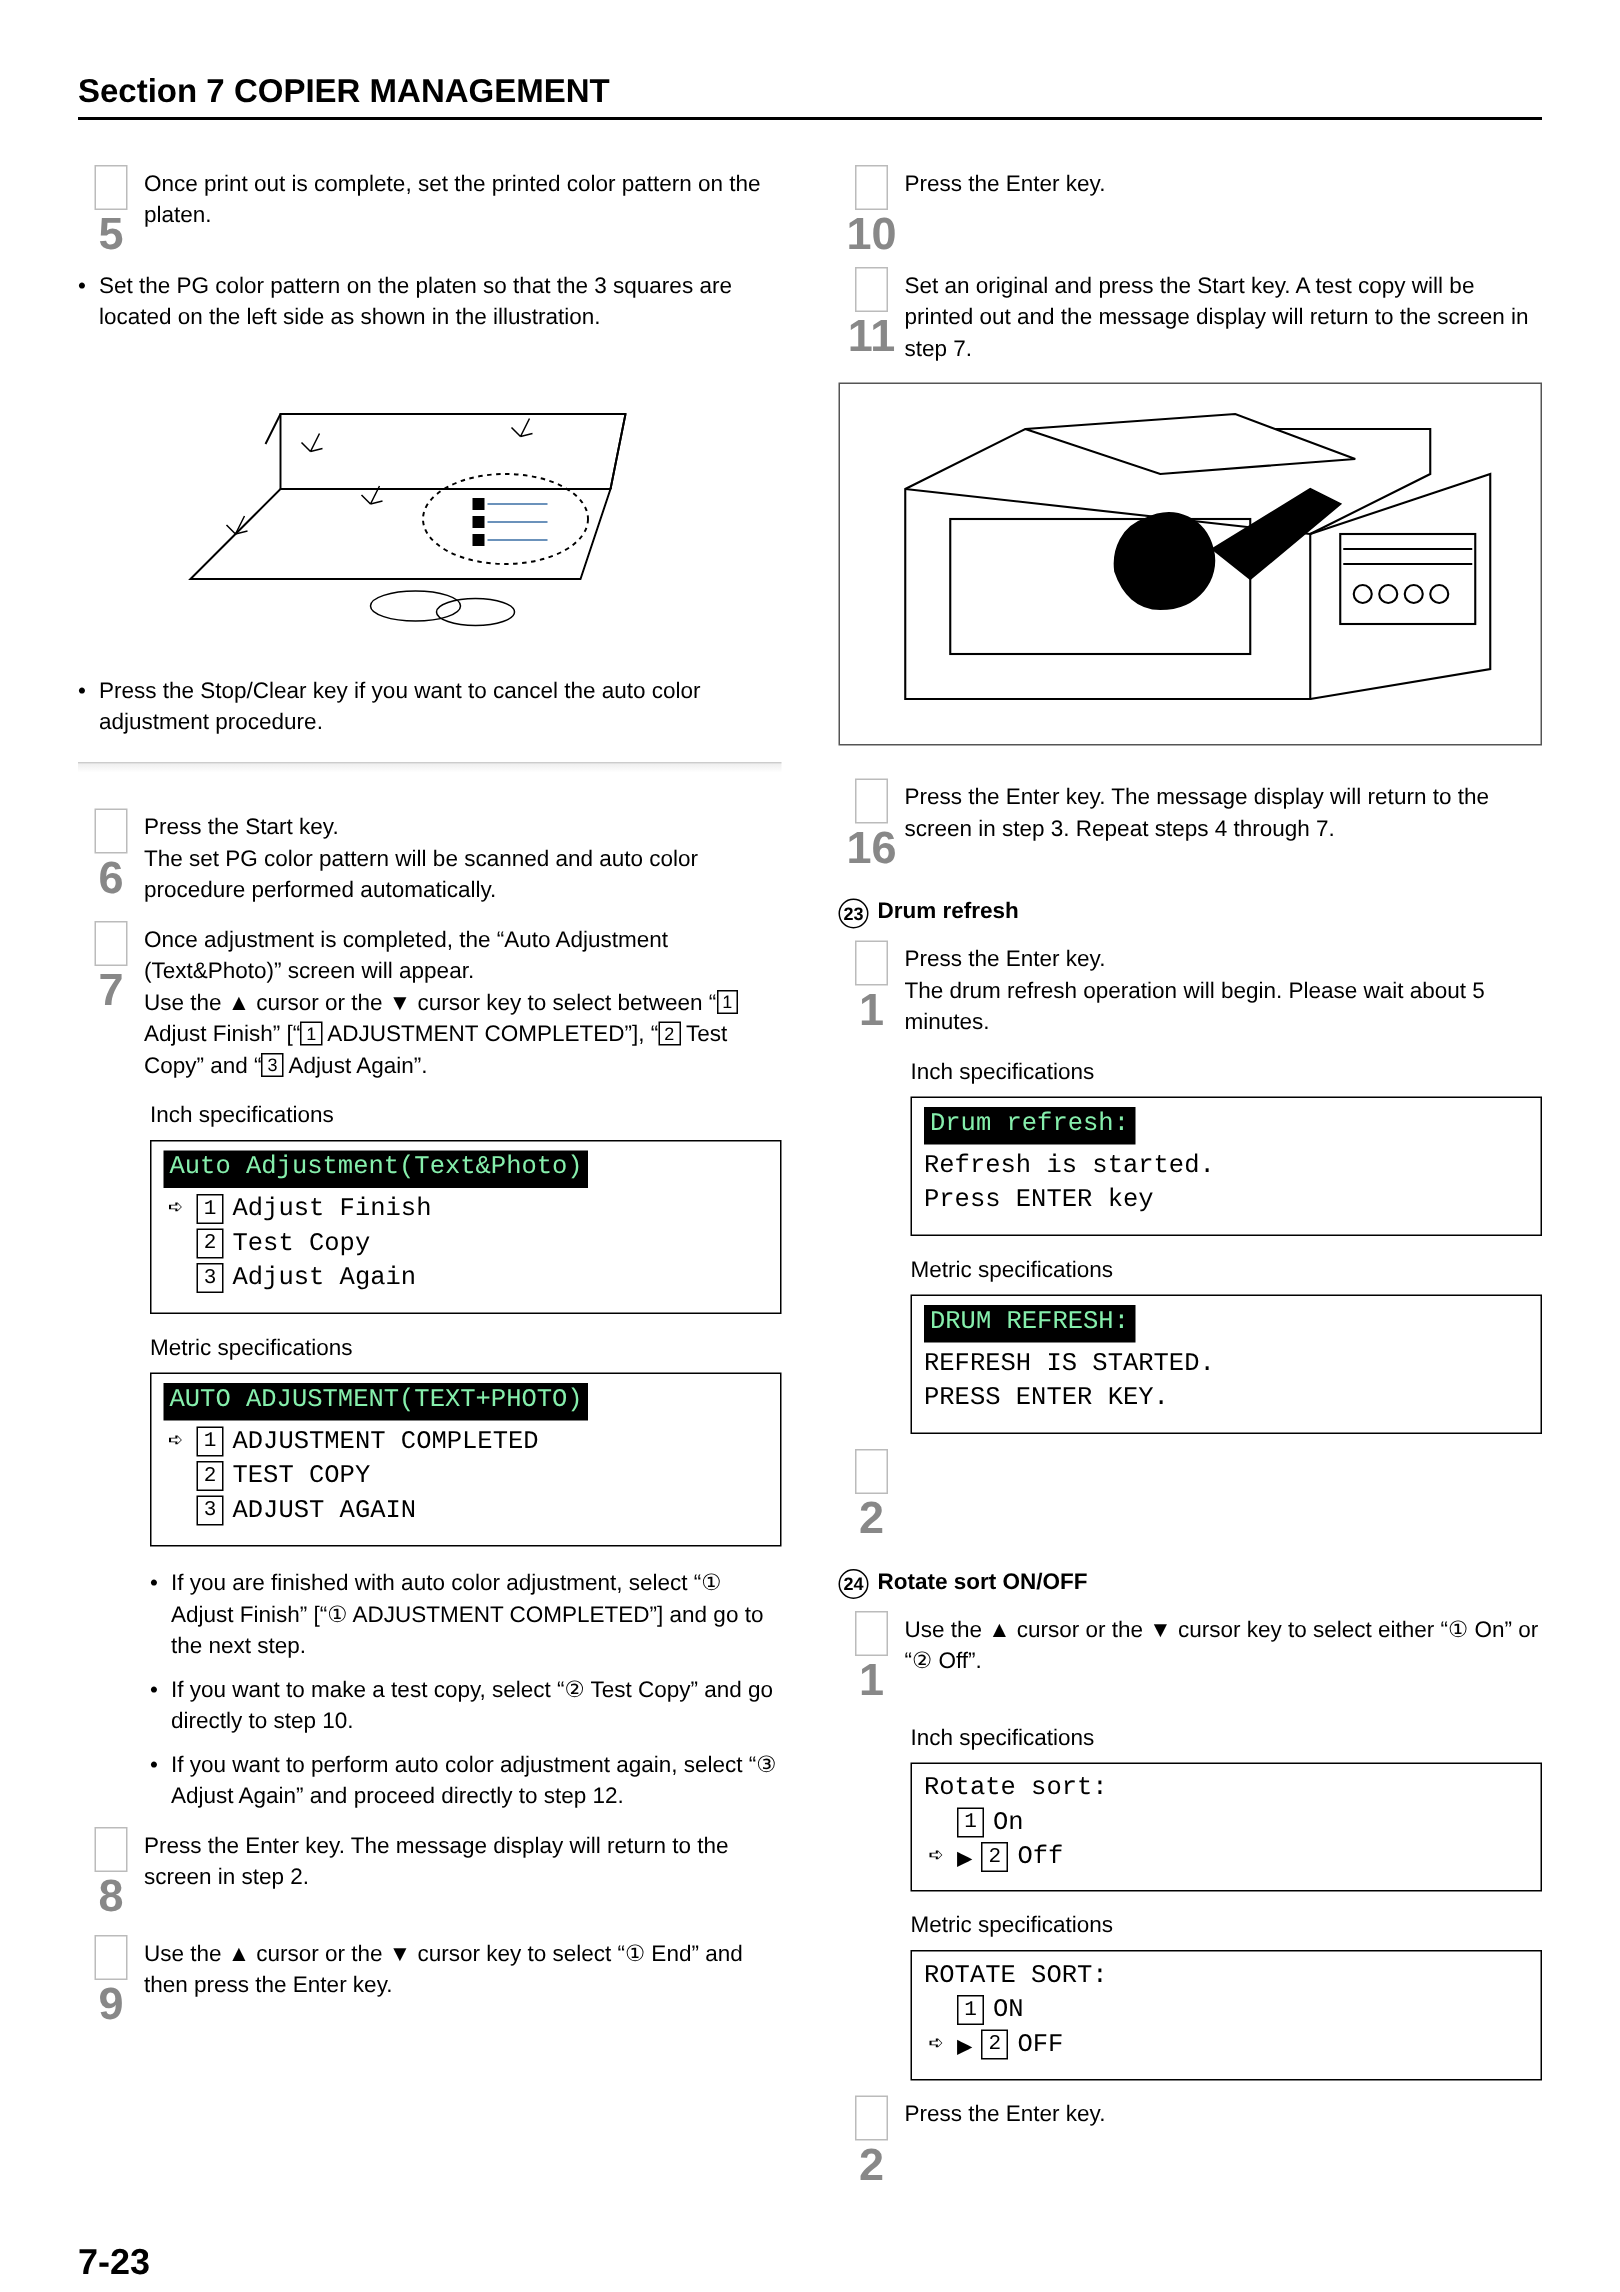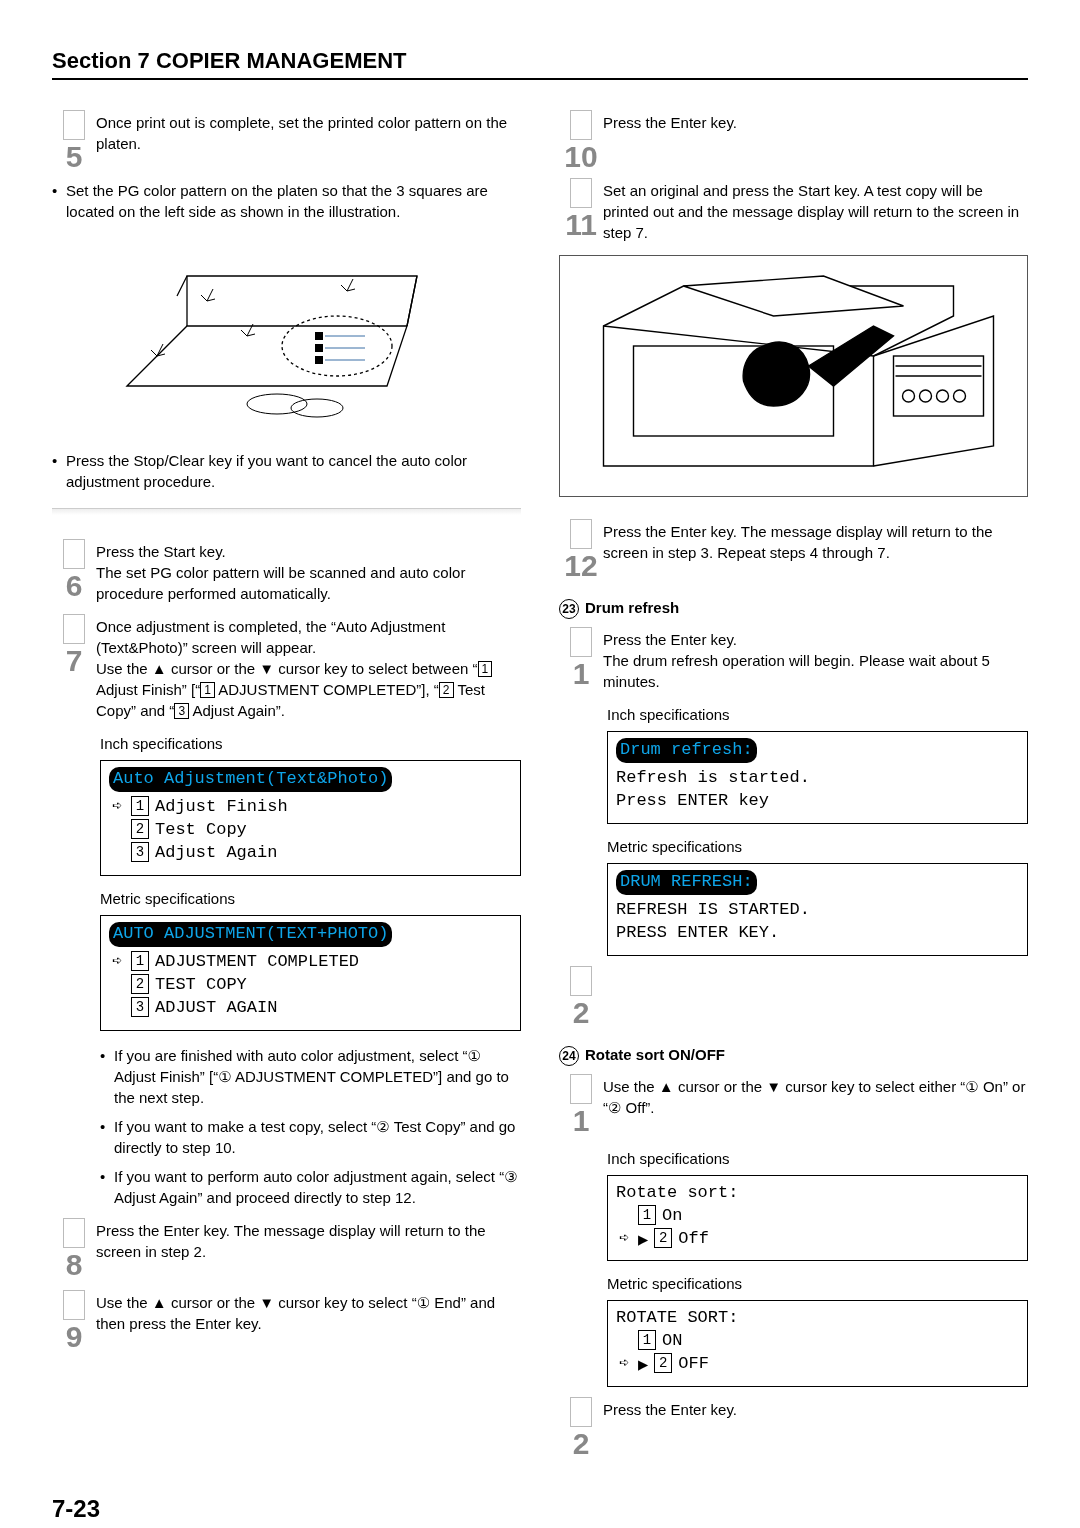--- a/index.html
+++ b/index.html
@@ -112,25 +112,24 @@
   .lcd {
     border: 1px solid #000;
     padding: 6px 8px 10px 8px;
     margin-bottom: 10px;
     font-family: "Courier New", monospace;
     font-size: 17px;
     line-height: 1.35;
   }
   .lcd .lcd-title {
     background: #000;
-    color: #0ea5e9;
+    color: #86efac;
     padding: 1px 4px;
     display: inline-block;
     margin-bottom: 4px;
-    border-radius: 10px;
   }
   .lcd .row {
     display: flex;
     align-items: flex-start;
     gap: 6px;
   }
   .lcd .arrow {
     width: 16px;
     text-align: center;
   }
@@ -387,21 +386,21 @@
               <circle cx="369" cy="140" r="6"></circle>
               <circle cx="386" cy="140" r="6"></circle>
             </g>
           </g>
         </svg>
       </div>
 
       <div class="step-row">
         <div class="step-icon">
             <div class="box"></div>
-            <div class="num">12</div>
+            <div class="num">16</div>
           </div>
         <div class="step-text">Press the Enter key. The message display will return to the screen in step 3. Repeat steps 4 through 7.</div>
       </div>
 
       <div class="section-head">
         <span class="circlenum">23</span>
         <span>Drum refresh</span>
       </div>
 
       <div class="step-row">

